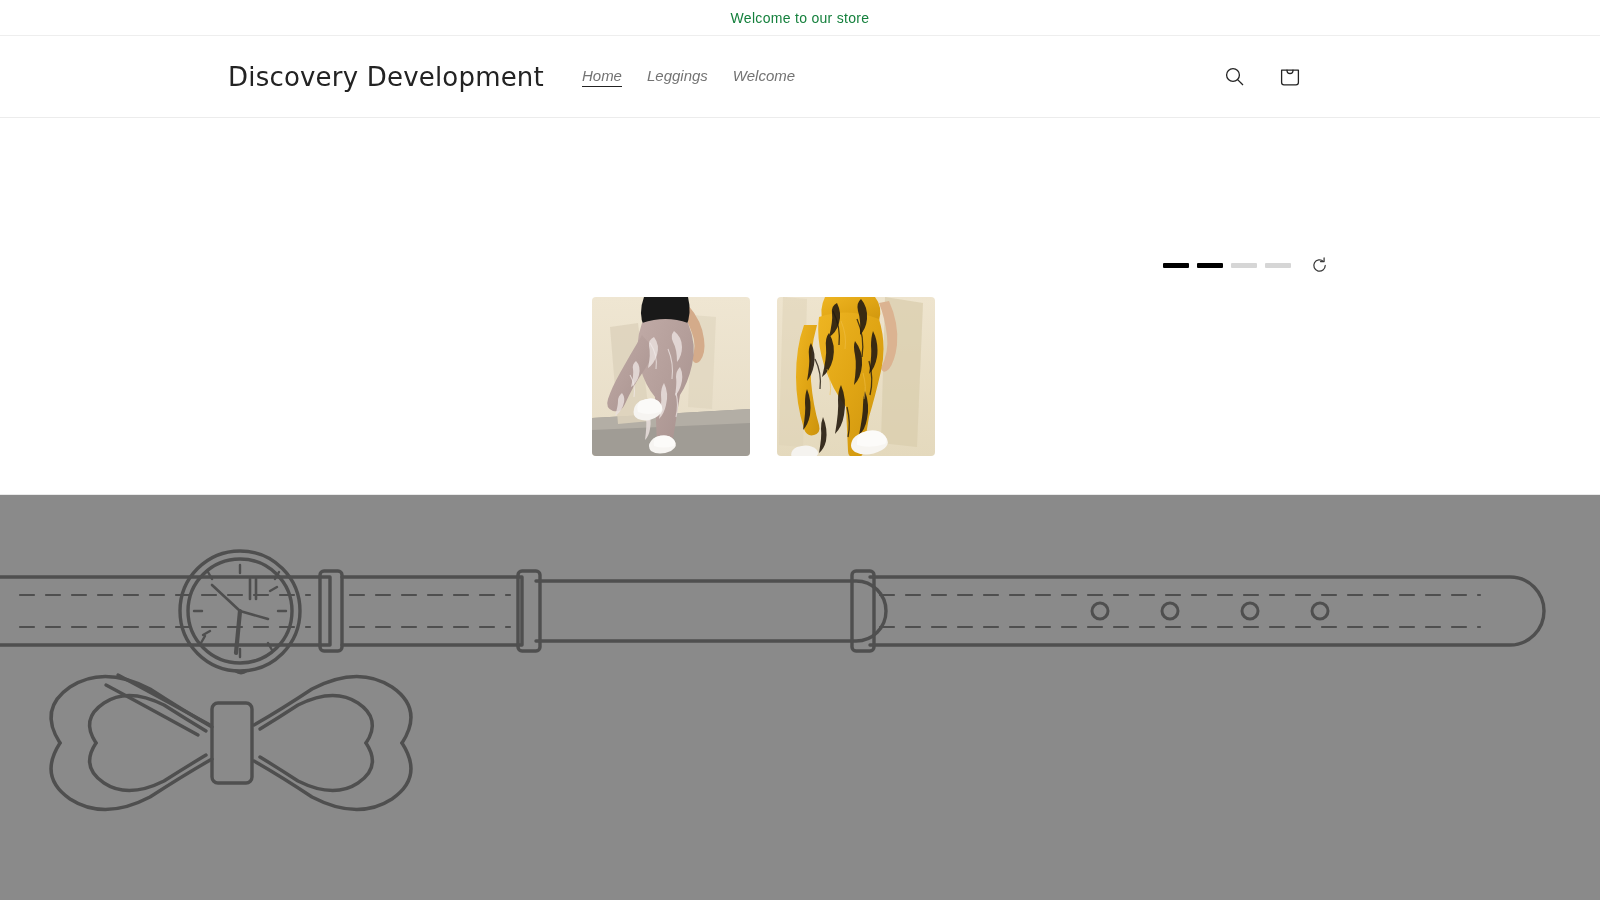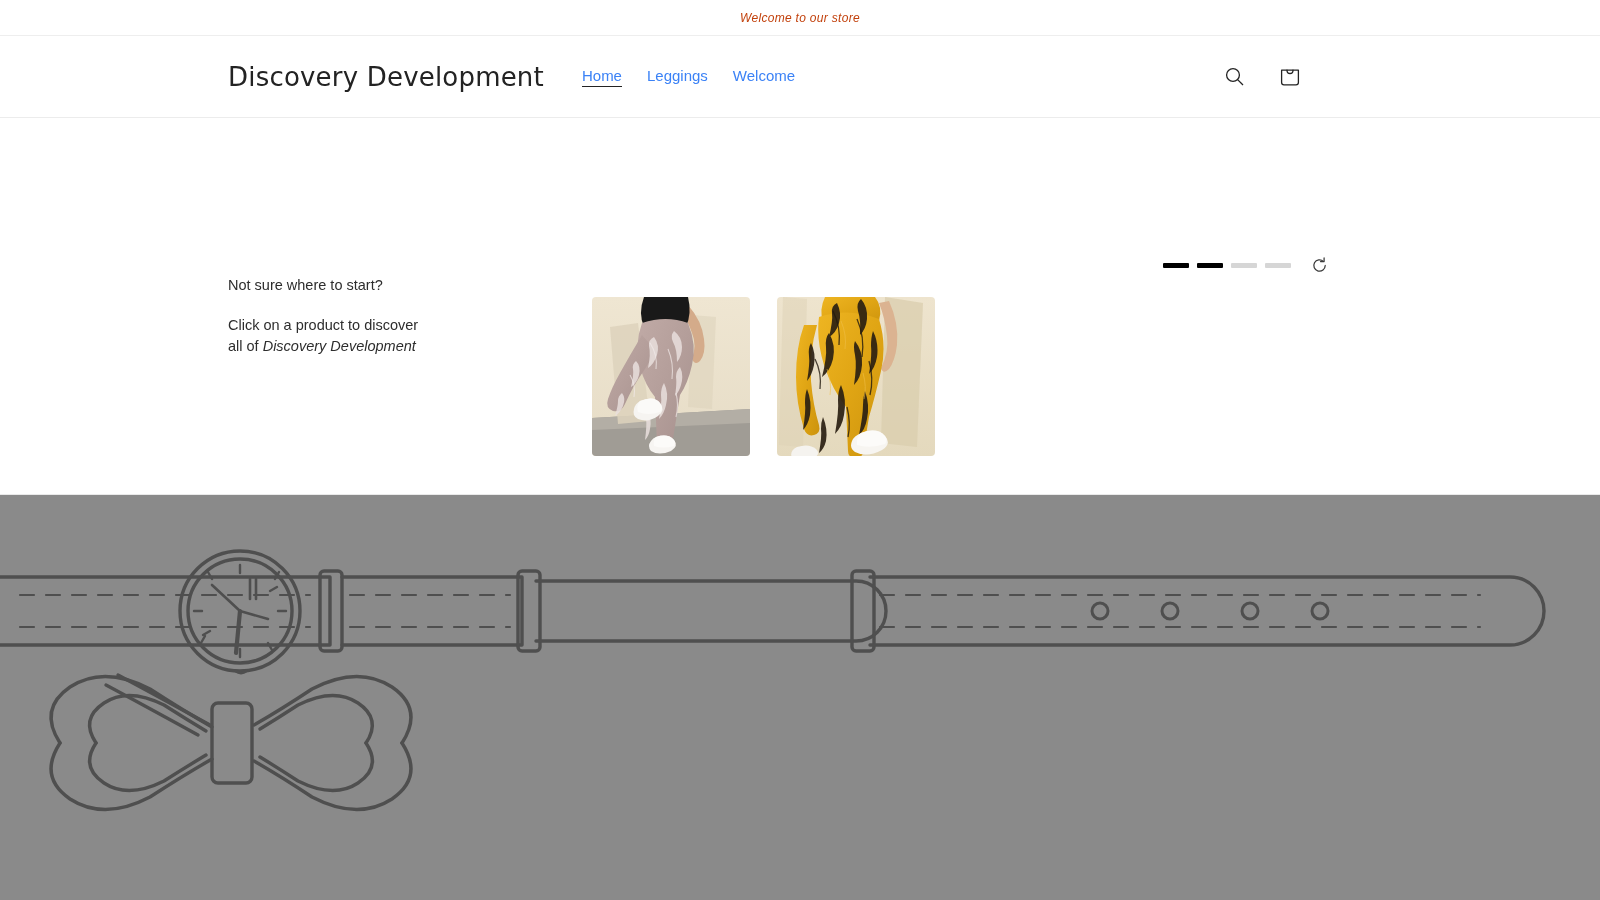--- a/index.html
+++ b/index.html
@@ -15,24 +15,23 @@
   
   .announcement {
     height: 36px;
     display: flex;
     align-items: center;
     justify-content: center;
     background: #ffffff;
     border-bottom: 1px solid #eeeeee;
   }
   .announcement-text {
-    font-size: 12px;
+    font-size: 14px;
     letter-spacing: 0.3px;
-    color: #c2410c;
-    font-style: italic;
+    color: #15803d;
   }
 
   
   .header {
     height: 82px;
     display: flex;
     align-items: center;
     padding: 0 28px 0 228px;
     border-bottom: 1px solid #ececec;
     background: #fff;
@@ -46,25 +45,26 @@
     white-space: nowrap;
   }
   .nav {
     display: flex;
     align-items: center;
     gap: 25px;
     margin-left: 38px;
   }
   .nav-link {
     font-size: 15px;
-    color: #3b82f6;
+    color: #737373;
     text-decoration: none;
     padding-bottom: 2px;
     white-space: nowrap;
     cursor: pointer;
+    font-style: italic;
   }
   .nav-link.active {
     border-bottom: 1.5px solid #232323;
   }
   .header-actions {
     margin-left: auto;
     display: flex;
     align-items: center;
     gap: 22px;
     padding-right: 265px;
@@ -193,24 +193,20 @@
     <span class="prog-bar off"></span>
     <span class="prog-bar off"></span>
     <button class="reset-btn">
       <svg width="17" height="17" viewBox="0 0 17 17" fill="none">
         <path d="M14.2 8.5a5.7 5.7 0 1 1-1.8-4.15" stroke="#3a3a3a" stroke-width="1.25" stroke-linecap="round"></path>
         <path d="M13.1 0.9v3.6h-3.6" stroke="#3a3a3a" stroke-width="1.25" stroke-linecap="round" stroke-linejoin="round"></path>
       </svg>
     </button>
   </div>
 
-  <div class="intro">
-    <div class="intro-line">Not sure where to start?</div>
-    <div class="intro-line intro-body"><span>Click on a product to discover all of </span><em>Discovery Development</em></div>
-  </div>
 
   <div class="products">
 
     <div class="product-card">
       <div class="product-media">
         <svg viewBox="0 0 158 159" preserveAspectRatio="xMidYMid slice">
           <defs>
             <linearGradient id="chaiBg" x1="0" y1="0" x2="0" y2="1">
               <stop offset="0" stop-color="#efe6d2"></stop>
               <stop offset="1" stop-color="#e6dcc6"></stop>

